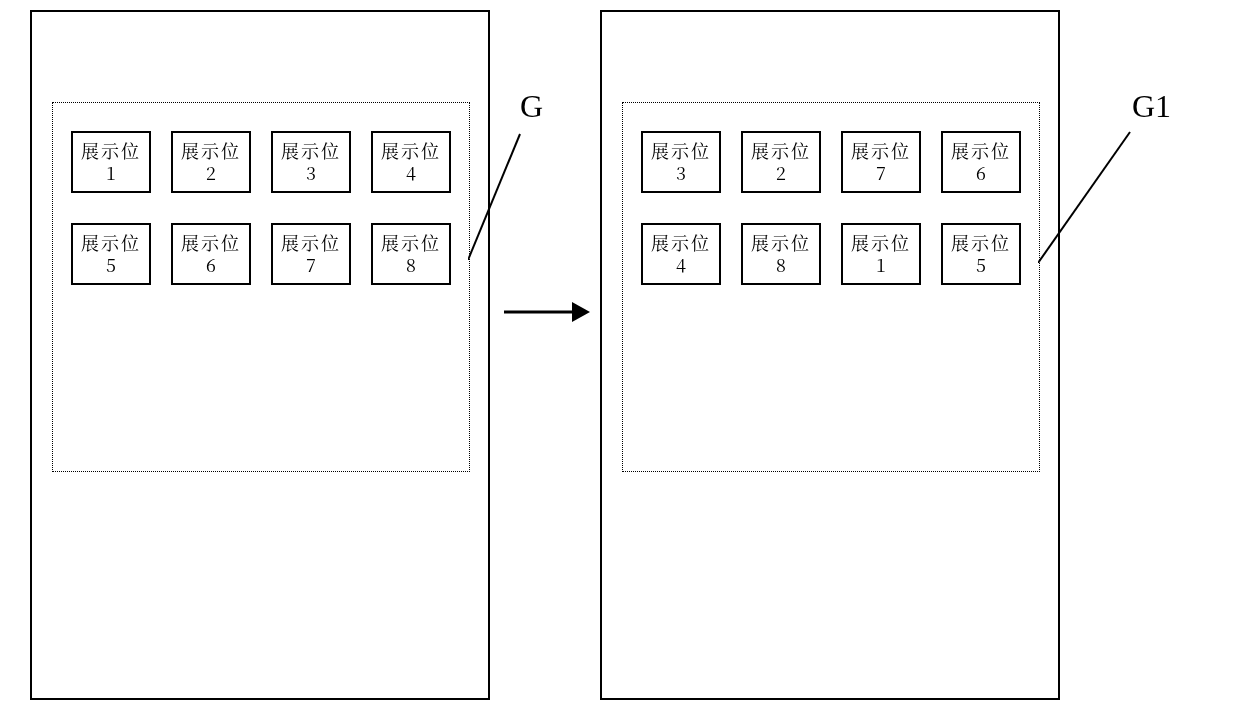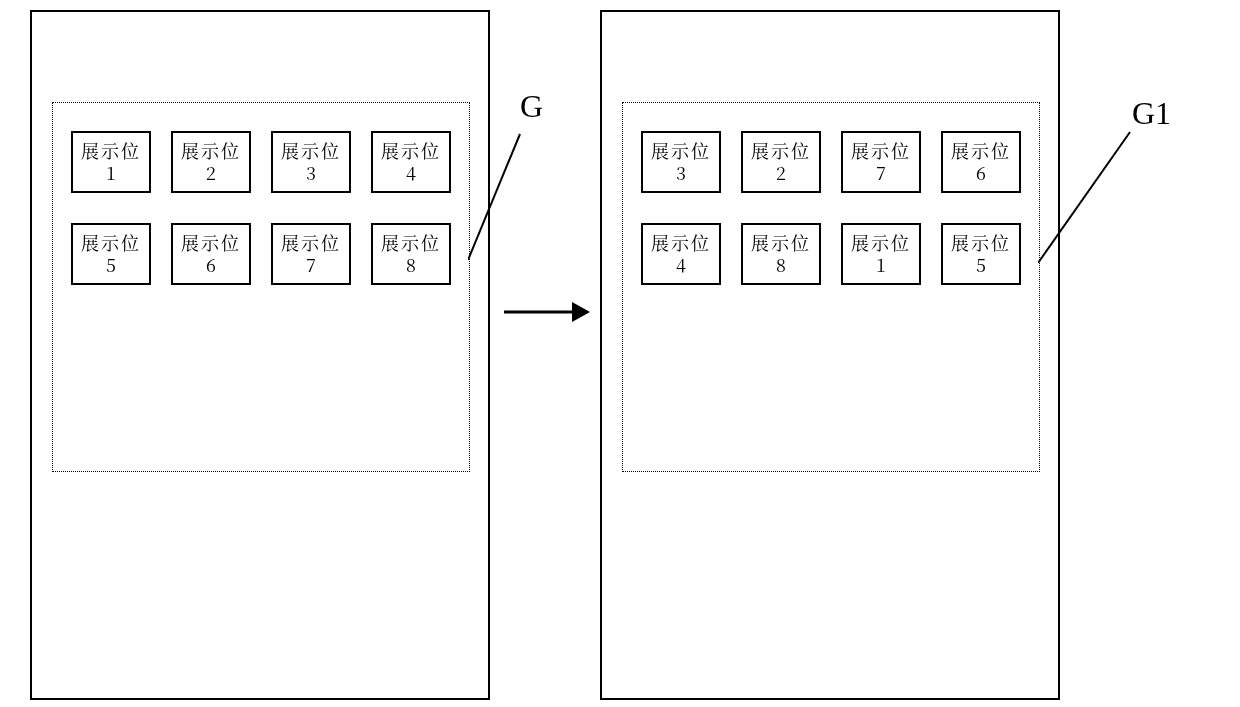--- a/index.html
+++ b/index.html
@@ -162,15 +162,15 @@
             <span class="l1">展示位</span>
             <span class="l2">5</span>
           </div>
       </div>
     </div>
   </div>
 
   <svg class="leader" style="left:1038px; top:128px; width:100px; height:135px;" viewBox="0 0 100 135">
     <line x1="0" y1="135" x2="92" y2="4"></line>
   </svg>
-  <span class="label" style="left:1132px; top:95px;">G1</span>
+  <span class="label" style="left:1132px; top:88px;">G1</span>
 
 </div>
 
 </body></html>

